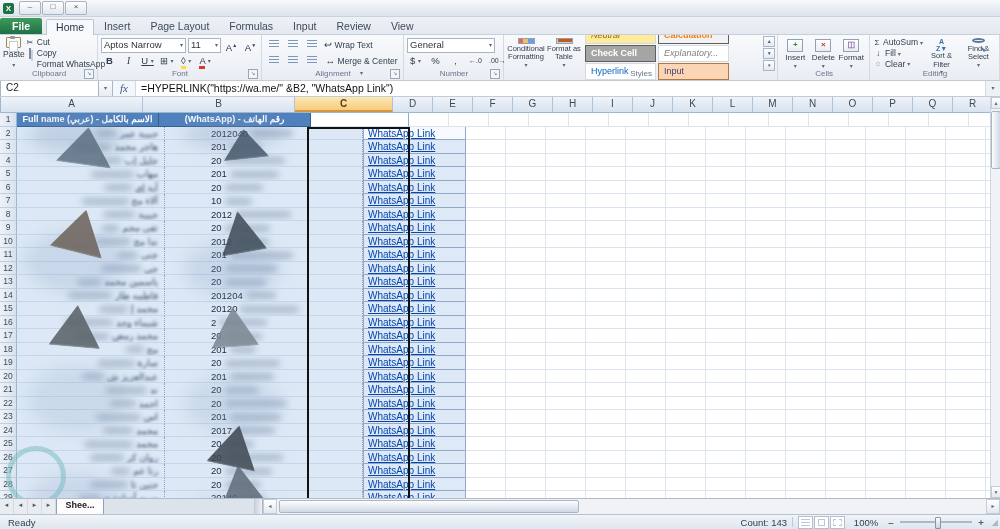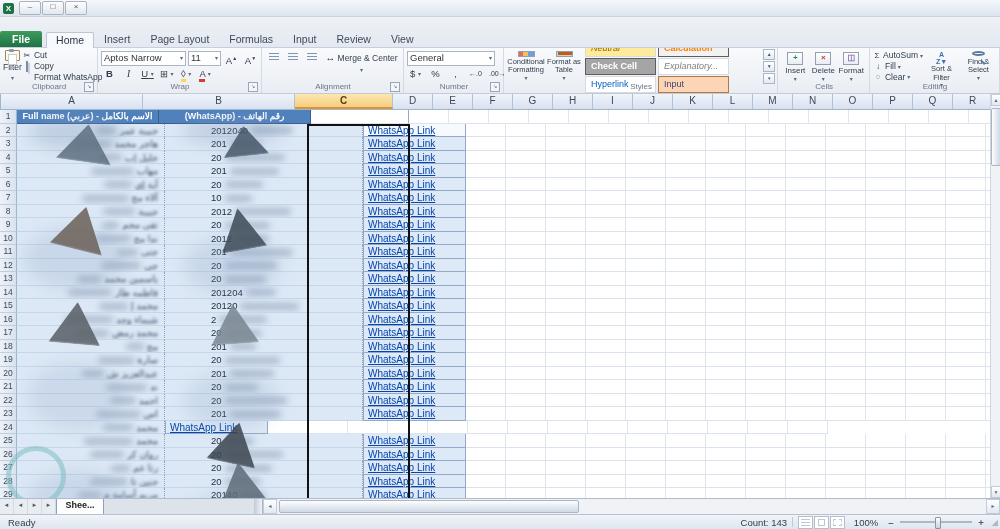--- a/index.html
+++ b/index.html
@@ -9,21 +9,21 @@
   
   .titlebar{flex:0 0 16px;background:linear-gradient(#f6f8fb,#dce4ee);display:flex;align-items:center;border-bottom:1px solid #c9d2dd}
   .app-icon{width:11px;height:11px;margin:0 4px 0 3px;background:#1e7145;border-radius:2px;color:#fff;font-size:8px;line-height:11px;text-align:center;font-weight:bold}
   .title-text{flex:1;text-align:center;font-size:10px;color:#3c4654;white-space:nowrap;overflow:hidden}
   .win-controls{display:flex;margin-right:2px}
   .win-btn{width:20px;height:12px;border:1px solid #aab4c0;background:linear-gradient(#fdfdfe,#e2e8f0);font-size:8px;line-height:10px;text-align:center;color:#555;margin-left:1px;border-radius:2px}
 
   
   .tabstrip{flex:0 0 17px;background:linear-gradient(#eef1f6,#e3e9f1);display:flex;align-items:flex-end;padding-left:0;border-bottom:1px solid #c6cfda}
   .filetab{height:16px;line-height:16px;padding:0 12px;background:linear-gradient(#3f9b5c,#1e7145);color:#fff;font-weight:bold;font-size:10.5px;border-radius:2px 2px 0 0;margin-right:4px}
-  .rtabs{display:flex;height:30px;align-items:flex-end}
+  .rtabs{display:flex;height:17px;align-items:flex-end}
   .rtab{height:15px;line-height:15px;padding:0 9px;font-size:10.5px;color:#3f4a58;border:1px solid transparent;border-bottom:none;border-radius:2px 2px 0 0}
   .rtab.active{background:#f7f9fc;border-color:#bcc7d4;color:#2a3articles646;color:#2a3646;position:relative;top:1px}
 
   
   .ribbon{flex:0 0 45px;background:linear-gradient(#f9fafc,#e9edf3);border-bottom:1px solid #c3ccd6;display:flex;overflow:hidden}
   .group{position:relative;border-right:1px solid #d3dae2;display:flex;flex-direction:column;padding:2px 2px 0 3px}
   .gbody{flex:1;display:flex;min-height:0}
   .glabel{flex:0 0 11px;text-align:center;font-size:8px;color:#68758a;position:relative;line-height:10px}
   .launcher{position:absolute;right:1px;bottom:1px;width:8px;height:8px;border:1px solid #9aa6b5;font-size:5px;line-height:7px;text-align:center;color:#5c6a7a;background:#f2f5f9}
   .dd{font-size:6px;color:#5c6a7a;vertical-align:middle}
@@ -192,21 +192,21 @@
 
   <div class="ribbon">
 
     <div class="group g-clipboard">
       <div class="gbody">
         <div class="paste-btn">
           <div class="clip-icon">
               <div class="clip-top"></div>
               <div class="clip-paper"></div>
             </div>
-          <div class="paste-lbl"><span>Filter</span> <span class="dd">▾</span></div>
+          <div class="paste-lbl"><span>Paste</span> <span class="dd">▾</span></div>
         </div>
         <div class="mini-col">
           <div class="mini">
               <span class="mi">✂</span>
               <span>Cut</span>
             </div>
           <div class="mini">
               <span class="mi"><span class="copyic"></span></span>
               <span>Copy</span>
             </div>
@@ -235,25 +235,31 @@
         </div>
         <div class="frow">
           <div class="tbtn b-b">B</div>
           <div class="tbtn b-i">I</div>
           <div class="tbtn b-u"><span>U</span> <span class="dd">▾</span></div>
           <div class="tbtn"><span>⊞</span> <span class="dd">▾</span></div>
           <div class="tbtn"><span style="border-bottom:3px solid #ffd94a;padding-bottom:0">◊</span> <span class="dd">▾</span></div>
           <div class="tbtn"><span style="border-bottom:3px solid #d83b2d;padding-bottom:0">A</span> <span class="dd">▾</span></div>
         </div>
       </div>
-      <div class="glabel"><span>Wrap</span><span class="launcher">↘</span></div>
+      <div class="glabel"><span>Font</span><span class="launcher">↘</span></div>
     </div>
 
     <div class="group g-align">
       <div class="gbody" style="flex-direction:column">
+        <div class="frow">
+          <div class="tbtn"><span class="stripes"></span></div>
+          <div class="tbtn"><span class="stripes"></span></div>
+          <div class="tbtn"><span class="stripes"></span></div>
+          <div class="tbtn"><span>↩</span> <span class="al-lbl">Wrap Text</span></div>
+        </div>
         <div class="frow">
           <div class="tbtn"><span class="stripes"></span></div>
           <div class="tbtn"><span class="stripes"></span></div>
           <div class="tbtn"><span class="stripes"></span></div>
           <div class="tbtn"><span>↔</span> <span class="al-lbl">Merge &amp; Center</span> <span class="dd">▾</span></div>
         </div>
       </div>
       <div class="glabel"><span>Alignment</span><span class="launcher">↘</span></div>
     </div>
 
@@ -353,20 +359,27 @@
         <div class="ed-big">
           <span class="mag"></span>
           <span>Find &amp; Select</span>
           <span class="dd">▾</span>
         </div>
       </div>
       <div class="glabel"><span>Editing</span></div>
     </div>
   </div>
 
+  <div class="fbar">
+    <div class="namebox">C2</div>
+    <div class="nb-dd">▾</div>
+    <div class="fx">fx</div>
+    <div class="ftext">=HYPERLINK("https://wa.me/" &amp;B2, "WhatsApp Link")</div>
+    <div class="fchev">▾</div>
+  </div>
 
   <div class="sheet">
     <div class="sheet-left">
       <div class="colhdrs">
         <div class="corner"></div>
       <div class="colhdr w-a">A</div>
           <div class="colhdr w-b">B</div>
           <div class="colhdr w-c sel">C</div>
           <div class="colhdr w-s">D</div>
           <div class="colhdr w-s">E</div>
@@ -843,20 +856,21 @@
               <div class="cell w-s empty"></div>
               <div class="cell w-s empty"></div>
               <div class="cell w-s empty"></div>
               <div class="cell w-s empty"></div>
               <div class="cell w-s empty"></div>
               <div class="cell w-s empty"></div>
             </div>
             <div class="grow">
               <div class="rowhdr">24</div>
               <div class="cell w-a name"><span class="nm">محمد</span><span class="nblob" style="width: 30px;"></span></div>
+              <div class="cell w-b phone"><span class="ph">2017</span><span class="pblob" style="width: 40px;"></span></div>
               <div class="cell w-c link"><a class="wa">WhatsApp Link</a></div>
               <div class="cell w-s empty"></div>
               <div class="cell w-s empty"></div>
               <div class="cell w-s empty"></div>
               <div class="cell w-s empty"></div>
               <div class="cell w-s empty"></div>
               <div class="cell w-s empty"></div>
               <div class="cell w-s empty"></div>
               <div class="cell w-s empty"></div>
               <div class="cell w-s empty"></div>

